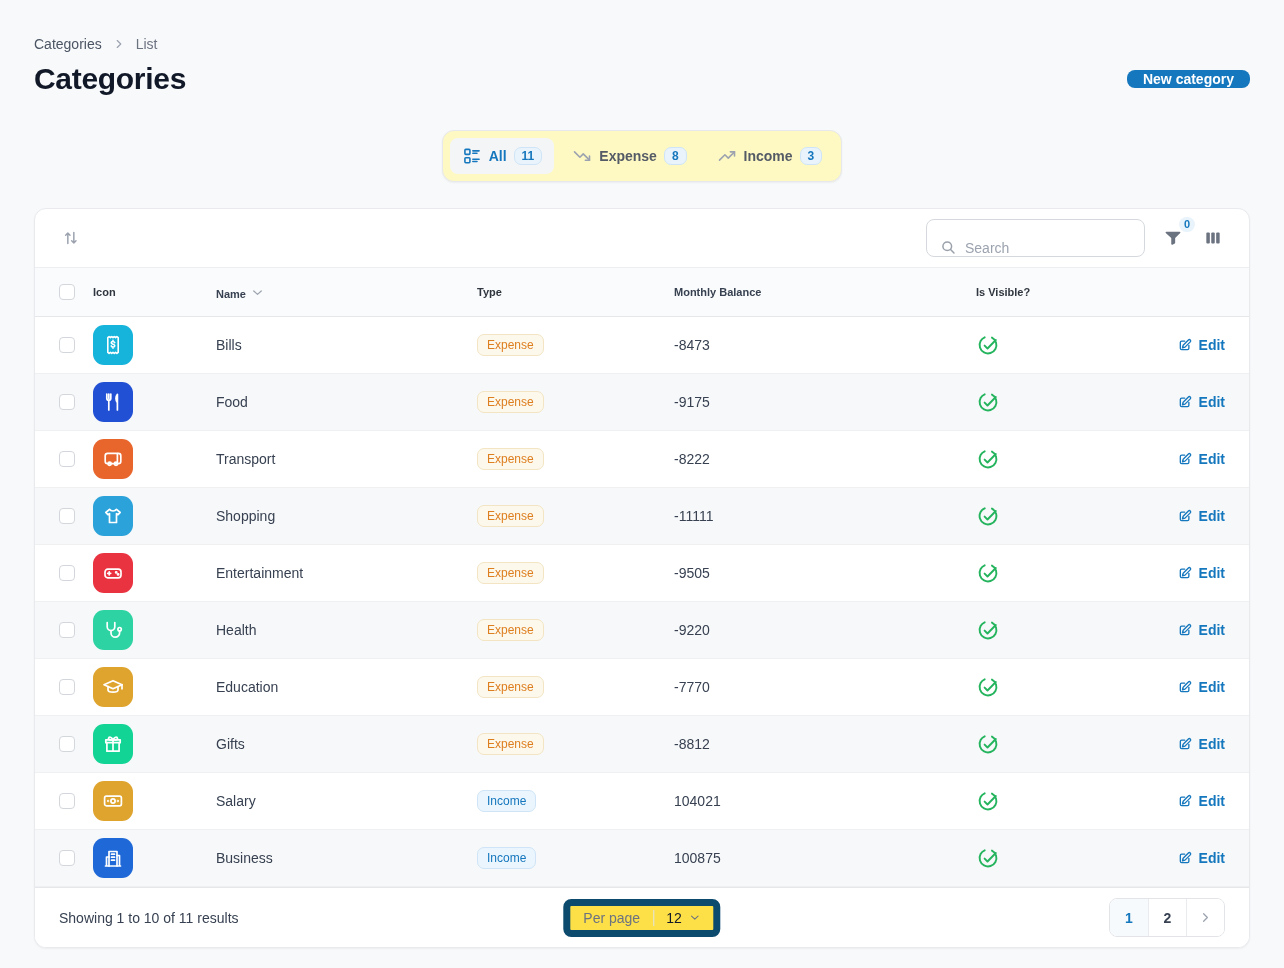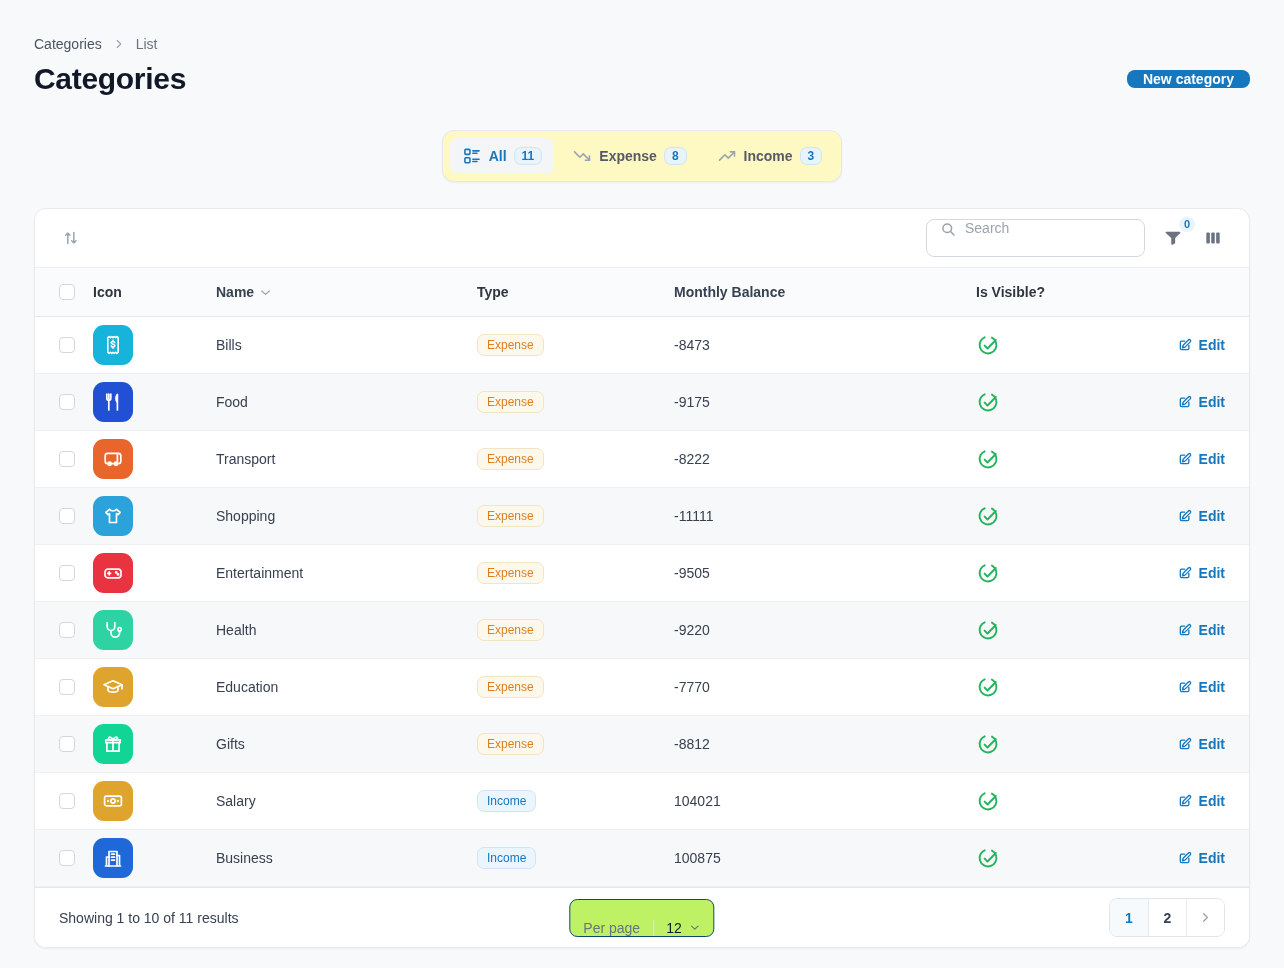--- a/index.html
+++ b/index.html
@@ -47,39 +47,39 @@
   
   .card {
     margin-top: 26px; background: #fff; border: 1px solid #e9eaee; border-radius: 12px;
     box-shadow: 0 1px 2px rgba(0,0,0,.05); overflow: hidden;
   }
   .toolbar { height: 58px; display: flex; align-items: center; justify-content: space-between; padding: 0 24px; }
   .icon-btn { background: none; border: none; cursor: pointer; padding: 2px; display: flex; align-items: center; }
   .sort-ic { width: 20px; height: 20px; color: #9ca3af; }
   .toolbar-right { display: flex; align-items: center; gap: 16px; }
   .search-box {
-    display: flex; align-items: flex-start; gap: 8px; width: 219px; height: 38px;
+    display: flex; align-items: flex-end; gap: 8px; width: 219px; height: 38px;
     border: 1px solid #d5d9de; border-radius: 8px; padding: 0 12px; background: #fff;
   }
   .search-box svg { width: 18px; height: 18px; color: #9aa1ab; flex: none; }
   .search-box input {
     border: none; outline: none; width: 100%; font-size: 14px; color: #1f2937;
     font-family: "Liberation Sans", sans-serif; background: transparent;
   }
   .search-box input::placeholder { color: #9ca3af; }
   .filter-wrap { position: relative; }
   .filter-ic { width: 20px; height: 20px; color: #6b7280; }
   .filter-badge {
     position: absolute; top: -9px; right: -10px; background: #e9f3fc; color: #1577bd;
     font-size: 11px; font-weight: 600; border-radius: 8px; padding: 1px 5px; line-height: 13px;
   }
   .cols-ic { width: 20px; height: 20px; color: #6b7280; }
 
   
-  .thead { display: flex; align-items: center; height: 50px; background: #fafbfc; border-top: 1px solid #eceef1; border-bottom: 1px solid #e5e7eb; font-weight: 600; color: #30363f; font-size: 14px; }
+  .thead { display: flex; align-items: center; height: 50px; background: #fafbfc; border-top: 1px solid #eceef1; border-bottom: 1px solid #e5e7eb; font-weight: 600; color: #30363f; font-size: 11px; }
   .row { display: flex; align-items: center; height: 57px; border-bottom: 1px solid #eef0f2; background: #fff; cursor: pointer; }
   .row.alt { background: #f7f8f9; }
   .cell { display: flex; align-items: center; }
   .c-check { width: 30px; padding-left: 24px; box-sizing: content-box; width: 16px; padding-right: 18px; }
   .c-icon { width: 123px; }
   .c-name { width: 261px; color: #374151; }
   .c-type { width: 197px; }
   .c-balance { width: 302px; color: #374151; }
   .c-visible { flex: 1; }
   .c-action { width: 76px; justify-content: flex-end; padding-right: 24px; box-sizing: content-box; width: 52px; }
@@ -91,21 +91,21 @@
   .badge { display: inline-block; font-size: 12px; font-weight: 500; padding: 3px 9px; border-radius: 7px; }
   .badge-expense { background: #fdf8ec; color: #dd7e1f; border: 1px solid #f3e5c3; }
   .badge-income { background: #ebf5fd; color: #1577bd; border: 1px solid #cfe5f7; }
   .check-ic { width: 24px; height: 24px; color: #25b45e; }
   .edit-link { display: flex; align-items: center; gap: 6px; color: #1577bd; font-weight: 600; font-size: 14px; text-decoration: none; cursor: pointer; }
   .edit-link svg { width: 16px; height: 16px; }
 
   
   .tfoot { height: 60px; display: flex; align-items: center; justify-content: space-between; padding: 0 24px; border-top: 1px solid #e5e7eb; background: #fff; position: relative; }
   .summary { color: #374151; font-size: 14px; }
-  .perpage { position: absolute; left: 50%; transform: translateX(-50%); display: flex; align-items: flex-end; border: 1px solid #0c4a6e; border-radius: 8px; overflow: hidden; background: #bef264; height: 38px; }
+  .perpage { position: absolute; left: 50%; transform: translateX(-50%); display: flex; align-items: center; border: 7px solid #0c4a6e; border-radius: 8px; overflow: hidden; background: #fde047; height: 38px; }
   .pp-label { display: flex; align-items: center; padding: 0 13px; color: #6b7280; font-size: 14px; }
   .pp-value { display: flex; align-items: center; gap: 7px; padding: 0 12px; border-left: 1px solid #e2e4e8; color: #111827; font-weight: 500; cursor: pointer; }
   .pp-value svg { width: 13px; height: 13px; color: #6b7280; }
   .pager { display: flex; border: 1px solid #e2e4e8; border-radius: 8px; overflow: hidden; background: #fff; }
   .page-btn { width: 38px; height: 37px; display: flex; align-items: center; justify-content: center; background: #fff; border: none; border-left: 1px solid #e9ebee; font-size: 14px; font-weight: 600; color: #374151; cursor: pointer; font-family: "Liberation Sans", sans-serif; }
   .page-btn:first-child { border-left: none; }
   .page-btn.current { color: #1577bd; background: #f7fafc; }
   .page-btn svg { width: 15px; height: 15px; color: #9ca3af; }
   .hidden-defs { position: absolute; width: 0; height: 0; overflow: hidden; }
 </style>

